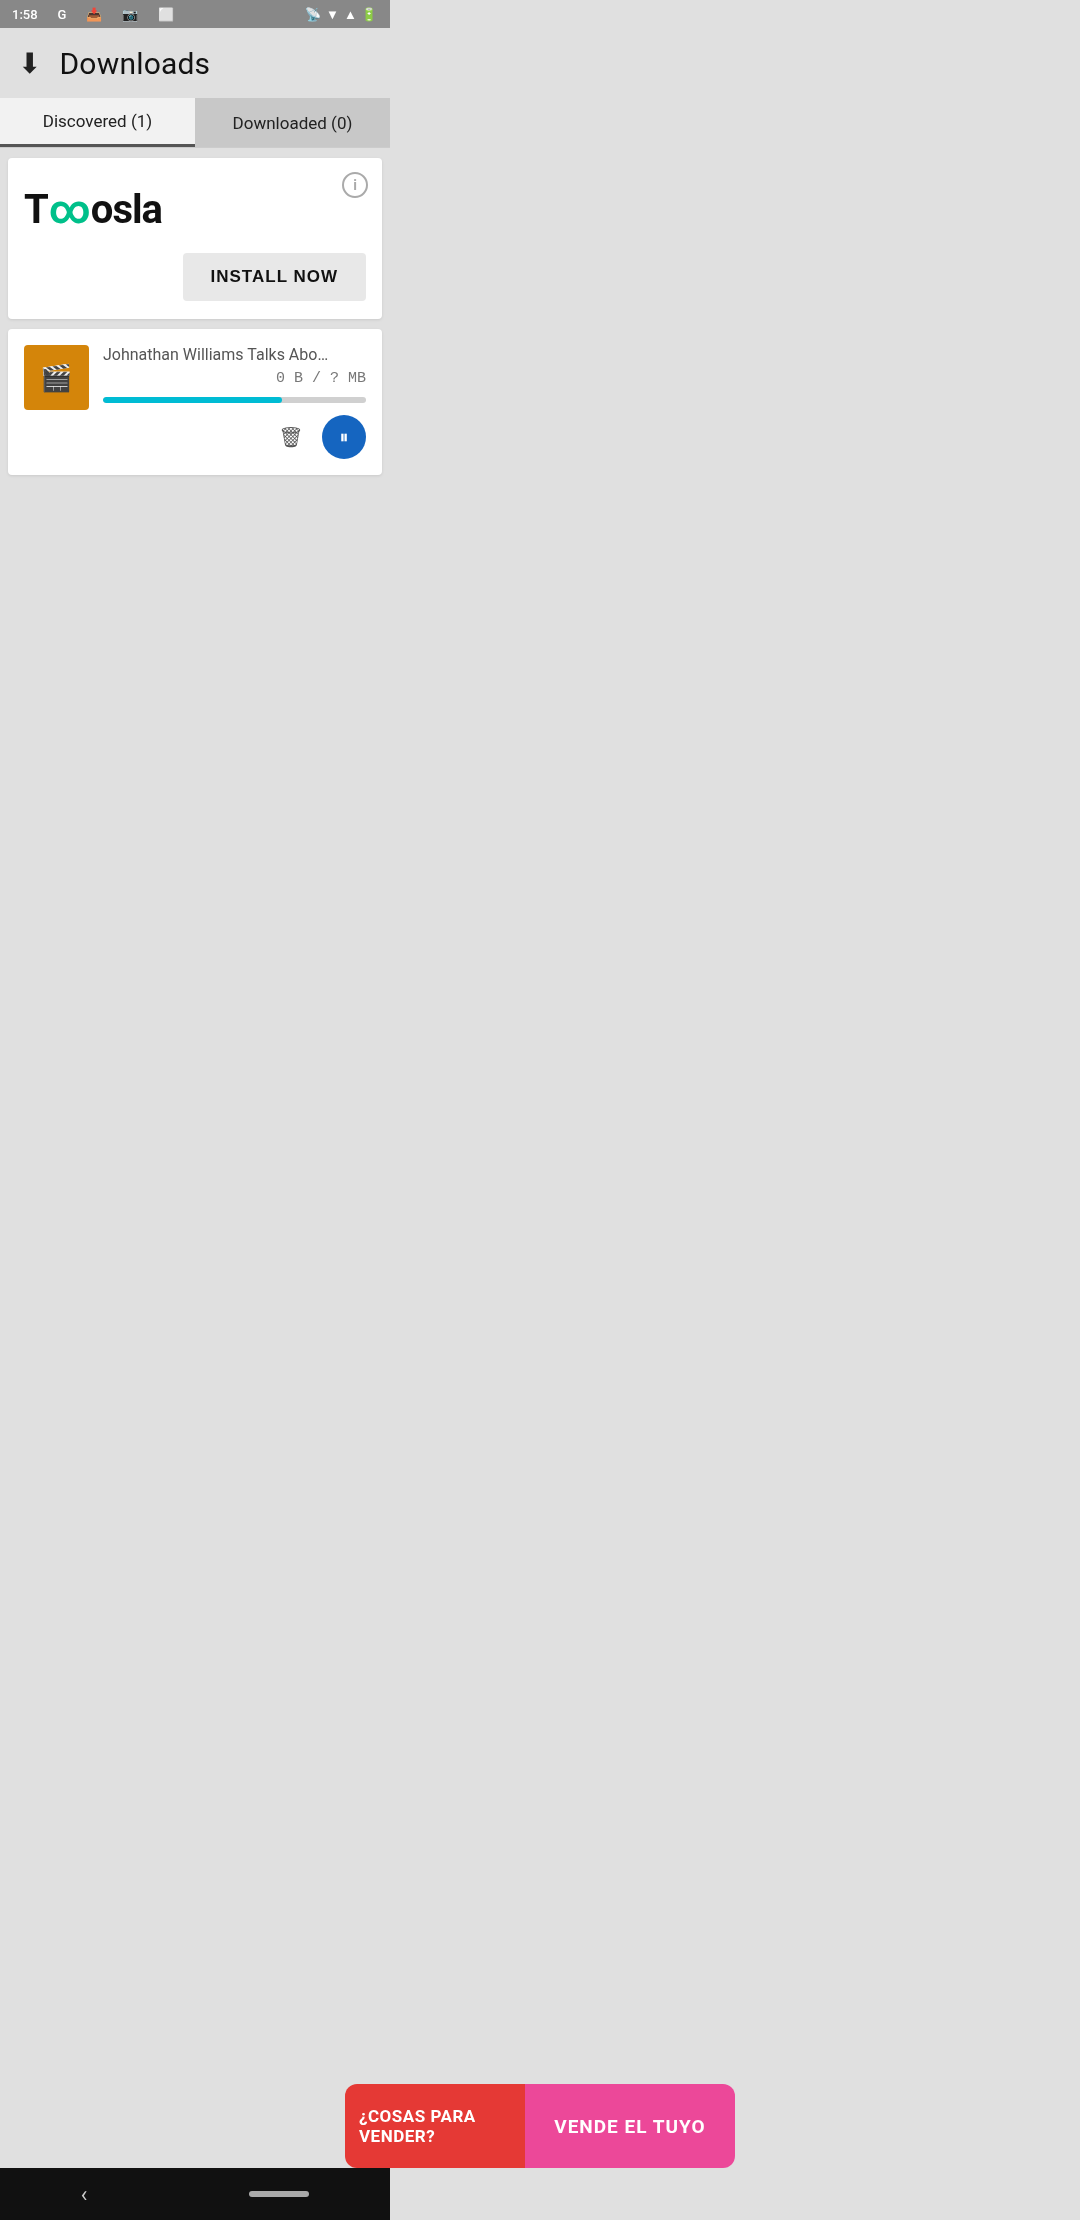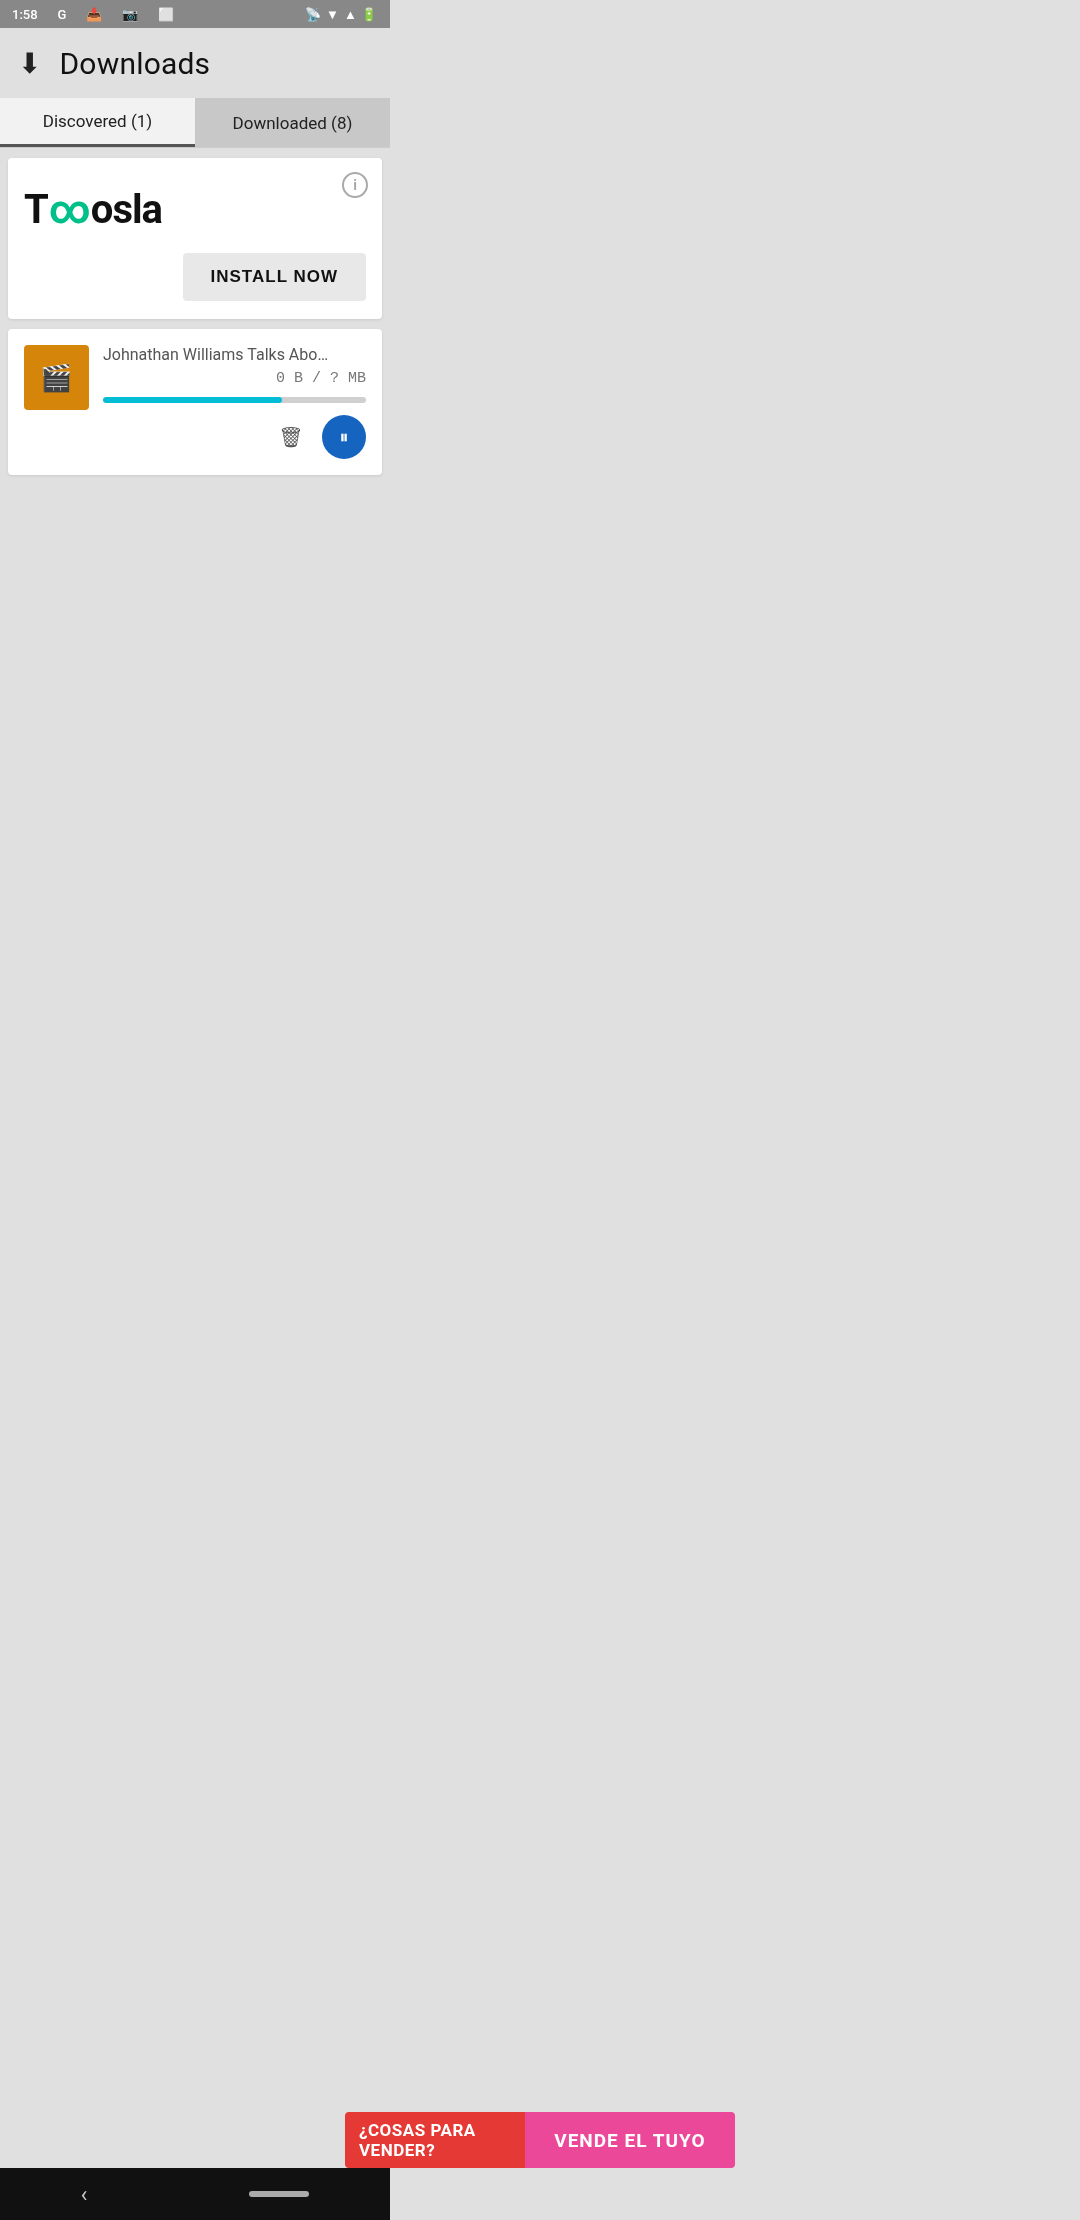--- a/index.html
+++ b/index.html
@@ -234,24 +234,24 @@
       background: #e0e0e0;
     }
 
     
     .ad-banner {
       position: fixed;
       bottom: 52px;
       left: 0;
       right: 0;
       width: 390px;
-      height: 56px;
+      height: 84px;
       display: flex;
       overflow: hidden;
-      border-radius: 4px;
+      border-radius: 12px;
       margin: 0 auto;
     }
     .ad-banner-left {
       flex: 1;
       background: #e53935;
       display: flex;
       align-items: center;
       justify-content: center;
       color: white;
       font-size: 17px;
@@ -319,21 +319,21 @@
 <div class="header">
   <span class="header-download-icon">⬇</span>
   <span class="header-title">Downloads</span>
 </div>
 
 <div class="tabs">
   <div class="tab active">
     <span>Discovered (1)</span>
   </div>
   <div class="tab">
-    <span>Downloaded (8)</span>
+    <span>Downloaded (0)</span>
   </div>
 </div>
 
 <div class="cards">
 
   <div class="ad-card">
     <div class="ad-info-icon">
       <span>i</span>
     </div>
     <div class="toosla-logo">

